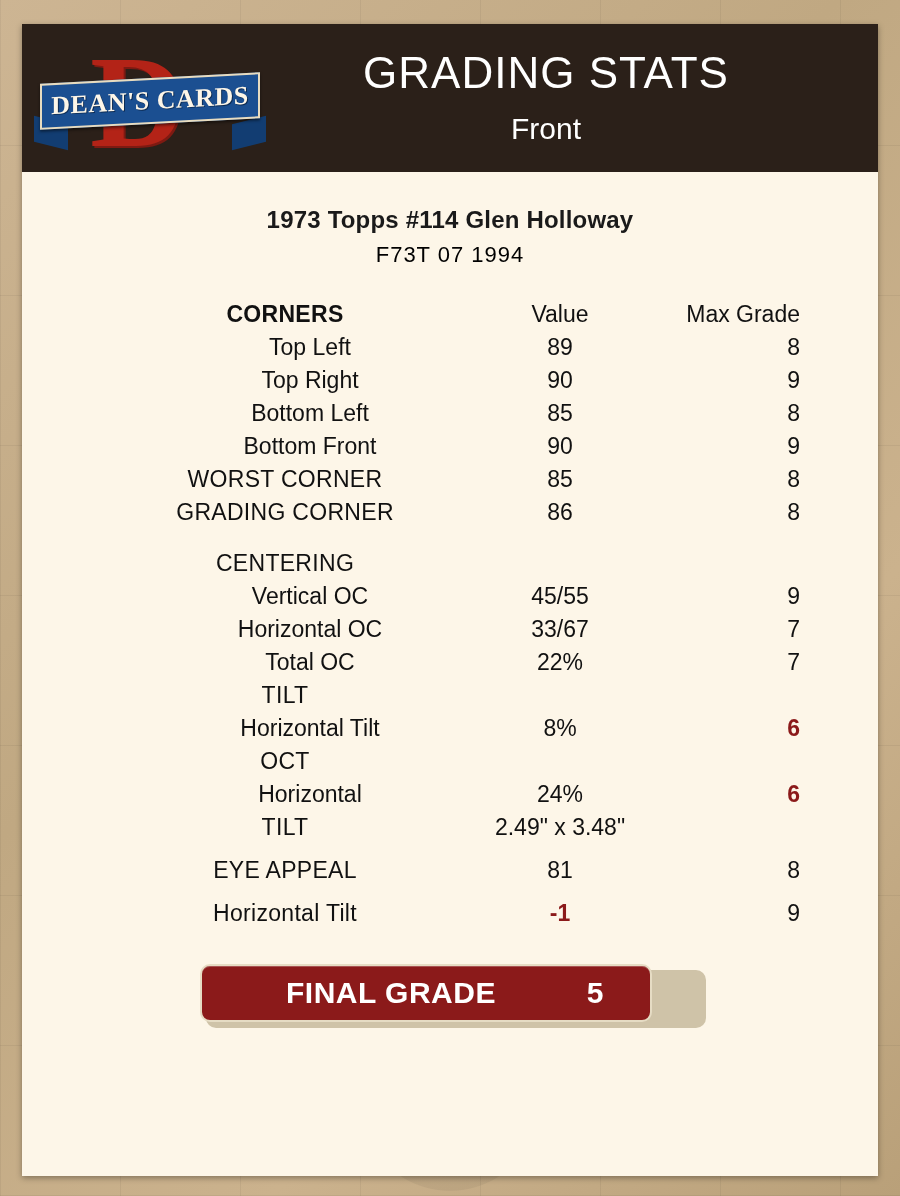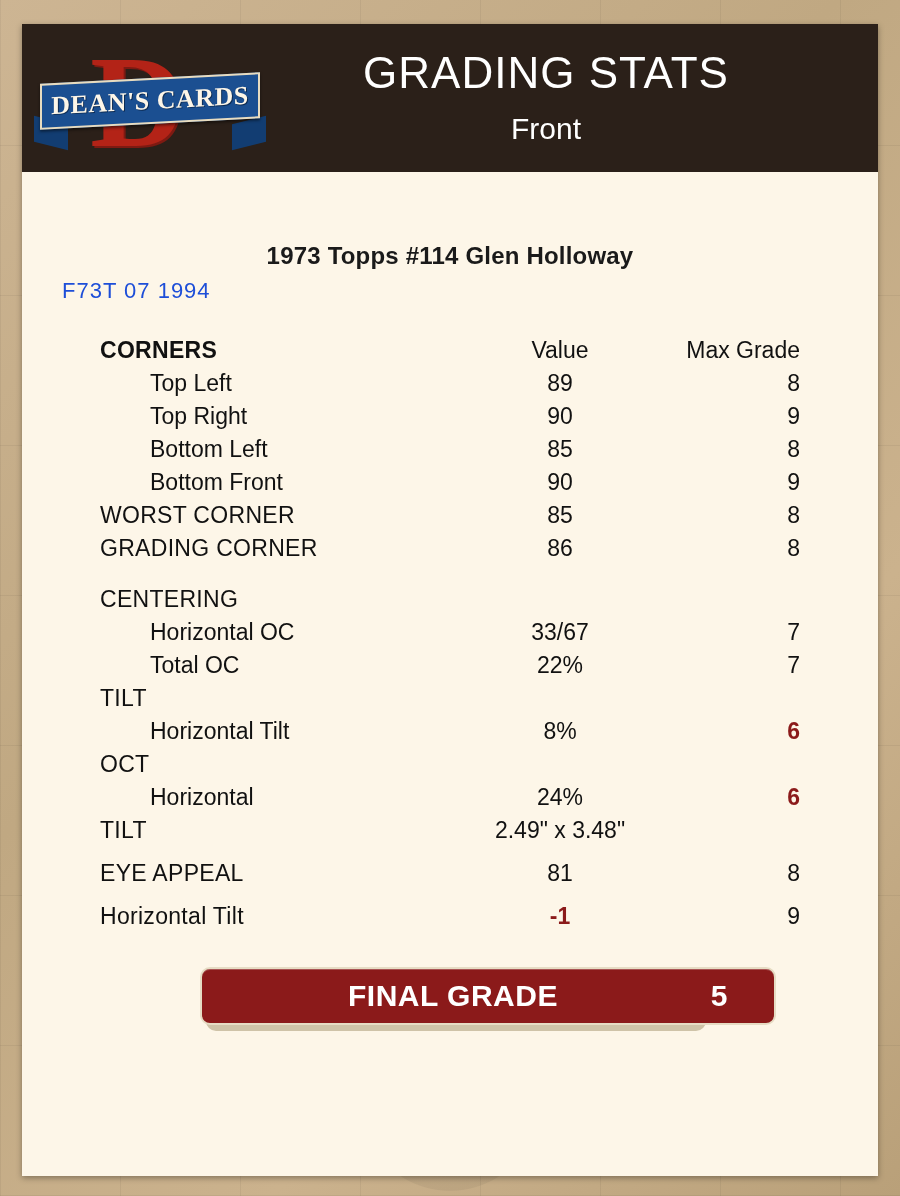--- a/index.html
+++ b/index.html
@@ -129,49 +129,48 @@
   }
   .header-sub {
     font-size: 30px;
     font-weight: normal;
     margin-top: 16px;
   }
 
   
   .body {
     padding: 34px 40px 16px 40px;
-    margin-top: 36px;
   }
   .card-title {
     text-align: center;
     font-size: 24px;
     font-weight: bold;
     color: #1a1a1a;
     letter-spacing: 0.2px;
   }
   .card-sub {
-    text-align: left;
+    text-align: center;
     font-size: 22px;
-    color: #1d4ed8;
+    color: #000000;
     margin-top: 8px;
     letter-spacing: 1px;
   }
 
   table.stats {
     margin: 30px auto 0 auto;
     width: 700px;
     border-collapse: collapse;
     font-size: 23px;
     color: #111;
   }
   table.stats td {
     padding: 3px 0;
     vertical-align: baseline;
   }
-  .c-label { width: 370px; text-align: left; }
+  .c-label { width: 370px; text-align: center; }
   .c-value { width: 180px; text-align: center; }
   .c-grade { width: 150px; text-align: right; }
 
   .sec-head .c-label {
     font-weight: bold;
     font-size: 23px;
     letter-spacing: 0.3px;
   }
   .sec-head .c-value, .sec-head .c-grade { font-weight: normal; }
   .indent .c-label { padding-left: 50px; }
@@ -191,21 +190,21 @@
     position: absolute;
     left: 6px;
     top: 6px;
     width: 500px;
     height: 58px;
     background: #cfc3a8;
     border-radius: 10px;
   }
   .final-bar {
     position: relative;
-    width: 576px;
+    width: 452px;
     height: 58px;
     background: #8b1a1a;
     border: 2px solid #e6dcc4;
     border-radius: 10px;
     display: flex;
     align-items: center;
     box-shadow: inset 0 1px 0 rgba(255,255,255,0.25);
   }
   .final-label {
     flex: 1;
@@ -292,20 +291,25 @@
         <tr class="spacer">
             <td colspan="3"></td>
           </tr>
 
         <tr class="bold-row">
           <td class="c-label">CENTERING</td>
           <td class="c-value"></td>
           <td class="c-grade"></td>
         </tr>
         <tr class="indent">
+          <td class="c-label">Vertical OC</td>
+          <td class="c-value">45/55</td>
+          <td class="c-grade">9</td>
+        </tr>
+        <tr class="indent">
           <td class="c-label">Horizontal OC</td>
           <td class="c-value">33/67</td>
           <td class="c-grade">7</td>
         </tr>
         <tr class="indent">
           <td class="c-label">Total OC</td>
           <td class="c-value">22%</td>
           <td class="c-grade">7</td>
         </tr>
 

